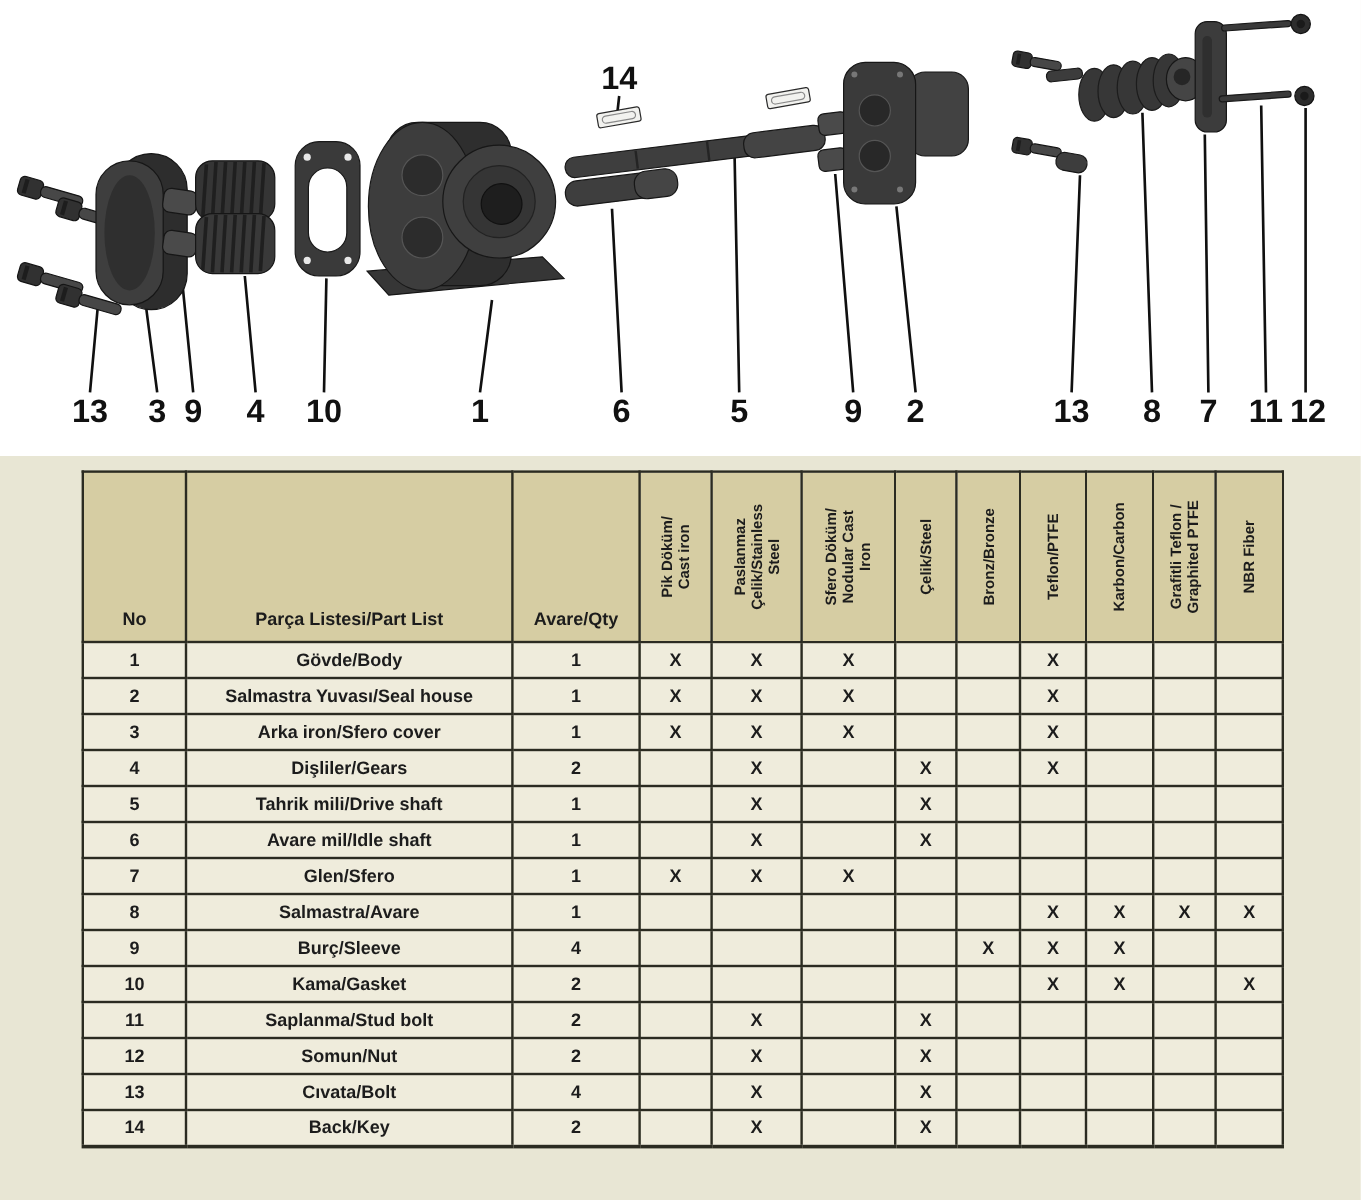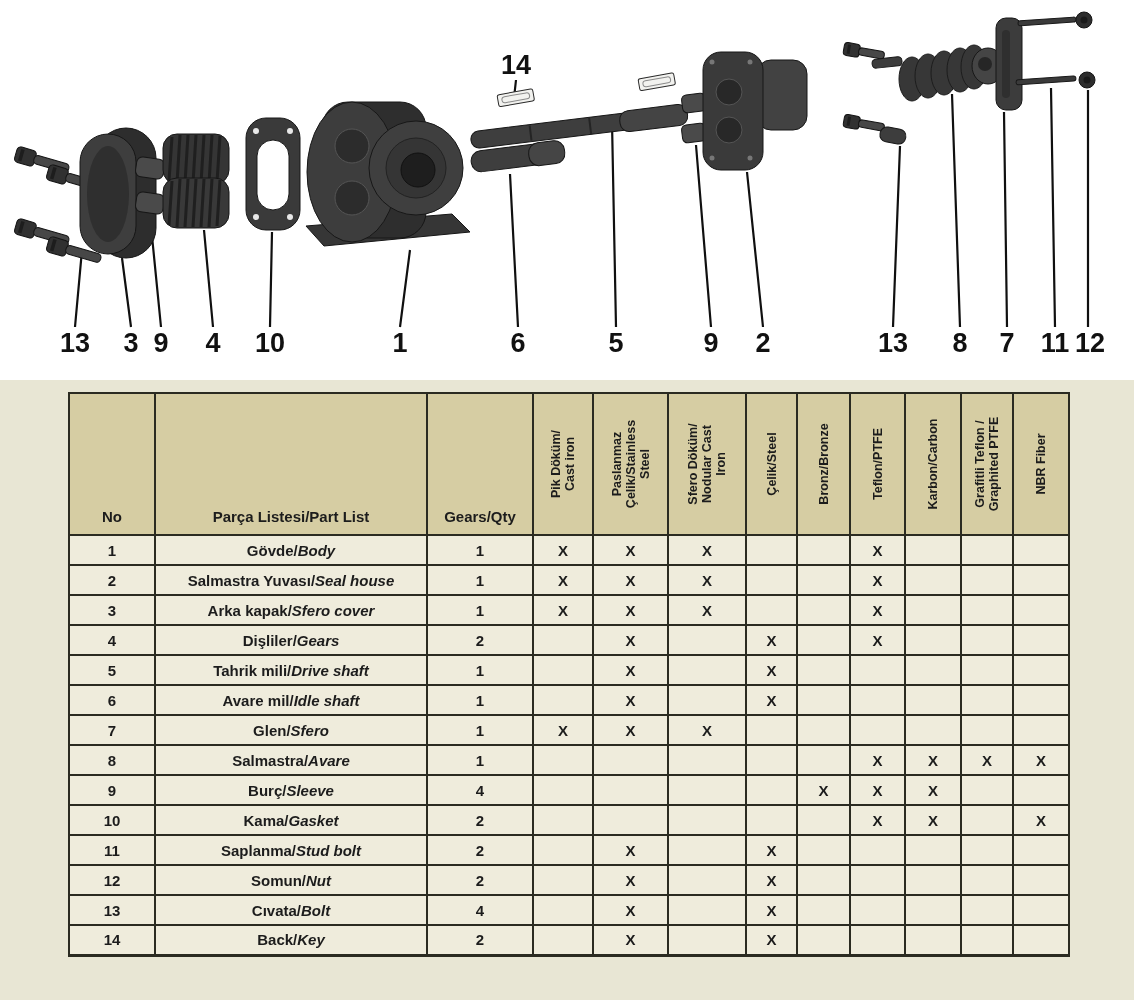--- a/index.html
+++ b/index.html
@@ -12,21 +12,21 @@
   table.parts th,table.parts td{border:2px solid #2b2b21;box-sizing:border-box;}
   table.parts thead th{background:#d6cda3;height:142px;vertical-align:bottom;padding:0 2px 9px 2px;
     font-size:15px;font-weight:bold;color:#1c1c1c;text-align:center;}
   table.parts thead th.mat{position:relative;padding:0;}
   .vert{position:absolute;left:50%;top:50%;transform:translate(-50%,-50%) rotate(-90deg);
     width:134px;text-align:center;white-space:pre-line;font-size:12.5px;font-weight:bold;
     line-height:1.12;color:#1c1c1c;}
   table.parts tbody td{background:#efecdc;height:30px;text-align:center;vertical-align:middle;
     font-size:15px;font-weight:bold;color:#1c1c1c;padding:0 2px;}
   table.parts tbody tr:last-child td{border-bottom-width:3px;}
-  .en{font-style:italic;}
+  .en{}
   .lbl{font-family:"Liberation Sans",sans-serif;font-size:27px;font-weight:bold;fill:#111111;}
 </style>
 </head>
 <body>
 
 <div class="page">
 
   <div class="diagram-area">
     <svg width="1134" height="380" viewBox="0 0 1134 380" xmlns="http://www.w3.org/2000/svg">
       <defs>
@@ -195,21 +195,21 @@
           <col style="width:53px">
           <col style="width:55px">
         <col style="width:56px">
           <col style="width:52px">
           <col style="width:56px">
       </colgroup>
       <thead>
         <tr>
           <th>No</th>
           <th>Parça Listesi/Part List</th>
-          <th>Gears/Qty</th>
+          <th>Avare/Qty</th>
           <th class="mat">
               <div class="vert">Pik Döküm/
 Cast iron</div>
             </th>
           <th class="mat">
               <div class="vert">Paslanmaz
 Çelik/Stainless
 Steel</div>
             </th>
           <th class="mat">
@@ -262,21 +262,21 @@
             <td>X</td>
             <td></td>
             <td></td>
             <td>X</td>
             <td></td>
             <td></td>
             <td></td>
           </tr>
           <tr>
             <td>3</td>
-            <td><span>Arka kapak/</span><span class="en">Sfero cover</span></td>
+            <td><span>Arka iron/</span><span class="en">Sfero cover</span></td>
             <td>1</td>
             <td>X</td>
             <td>X</td>
             <td>X</td>
             <td></td>
             <td></td>
             <td>X</td>
             <td></td>
             <td></td>
             <td></td>

